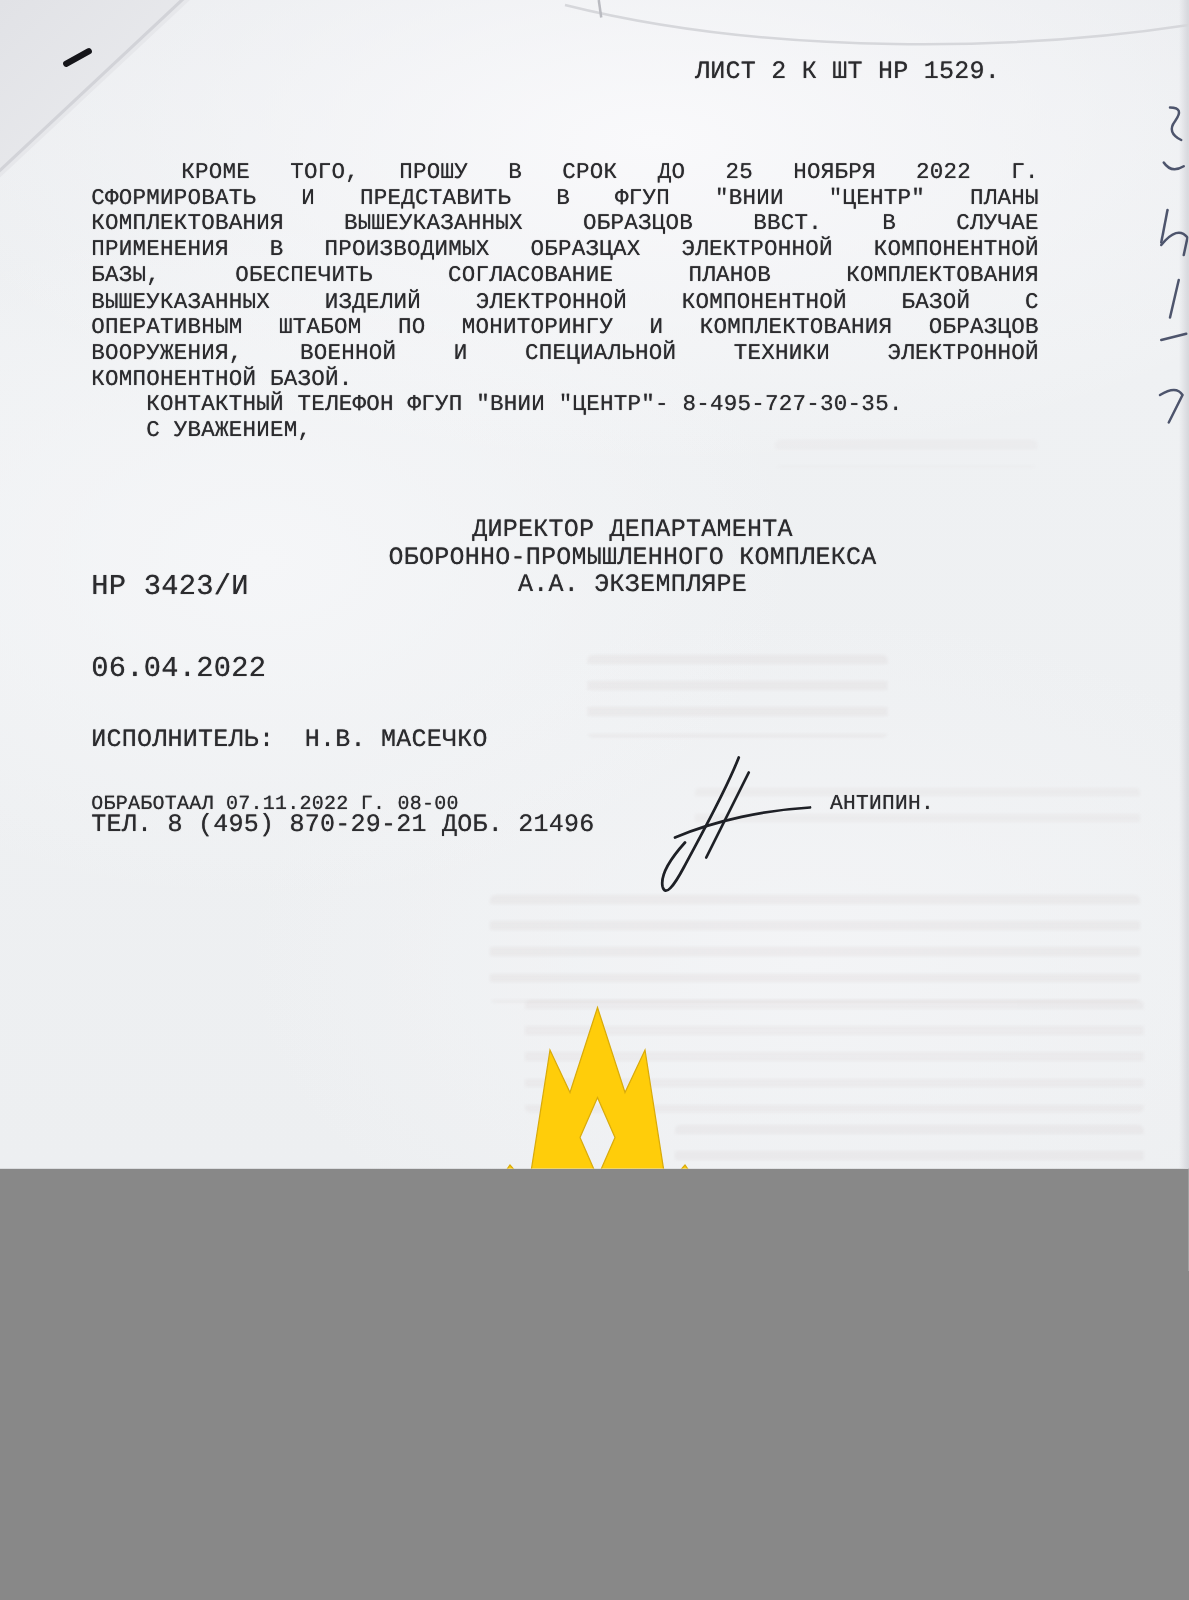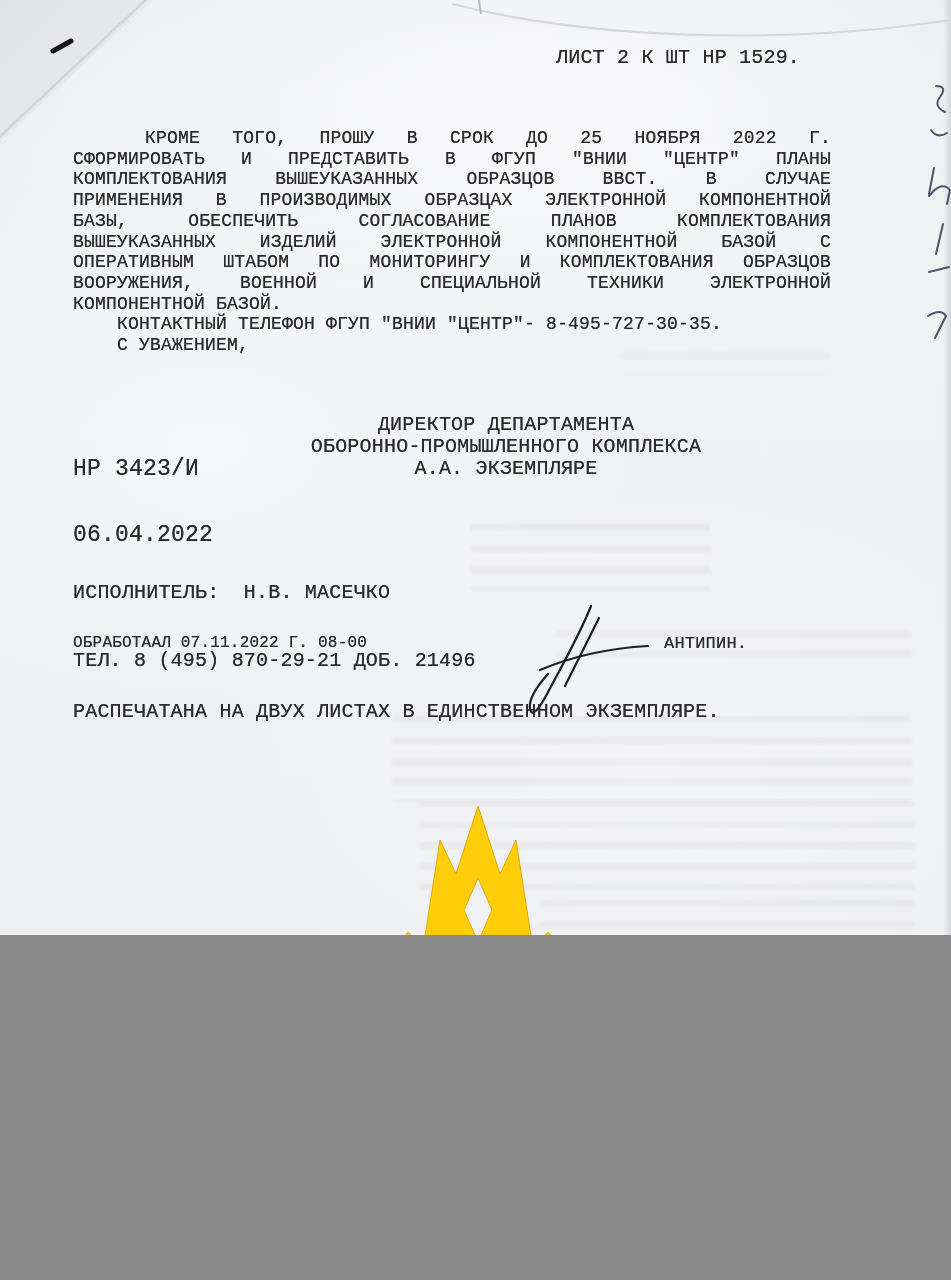--- a/index.html
+++ b/index.html
@@ -108,21 +108,20 @@
   <div class="operator-name tw">АНТИПИН.</div>
 
   <svg class="sig" viewBox="0 0 165 125" fill="none">
     <g stroke="#1e2026" stroke-width="2.2" stroke-linecap="round">
       <path d="M96,8 C86,34 68,66 52,96 C44,111 37,120 35,111 C33,100 44,86 53,76"></path>
       <path d="M104,20 C92,44 80,68 70,88"></path>
       <path d="M45,72 C78,58 118,50 153,48"></path>
     </g>
   </svg>
 
-  <div class="print-note tw">РАСПЕЧАТАНА НА ДВУХ ЛИСТАХ В ЕДИНСТВЕННОМ ЭКЗЕМПЛЯРЕ.</div>
 
   <svg class="logo" viewBox="0 0 200 260">
     <path fill="#FFCD0A" stroke="#d9ab0b" stroke-width="1" fill-rule="evenodd" d="
       M100,2 L122,70 L138,36 L155,145 L170,128 L196,165 L158,246 L128,158 L100,258 L72,158 L42,246
       L4,165 L30,128 L45,145 L62,36 L78,70 Z
       M100,74 L114,106 L100,138 L86,106 Z"></path>
   </svg>
 
   <div class="stamp">
     <div>07.11.22</div>

